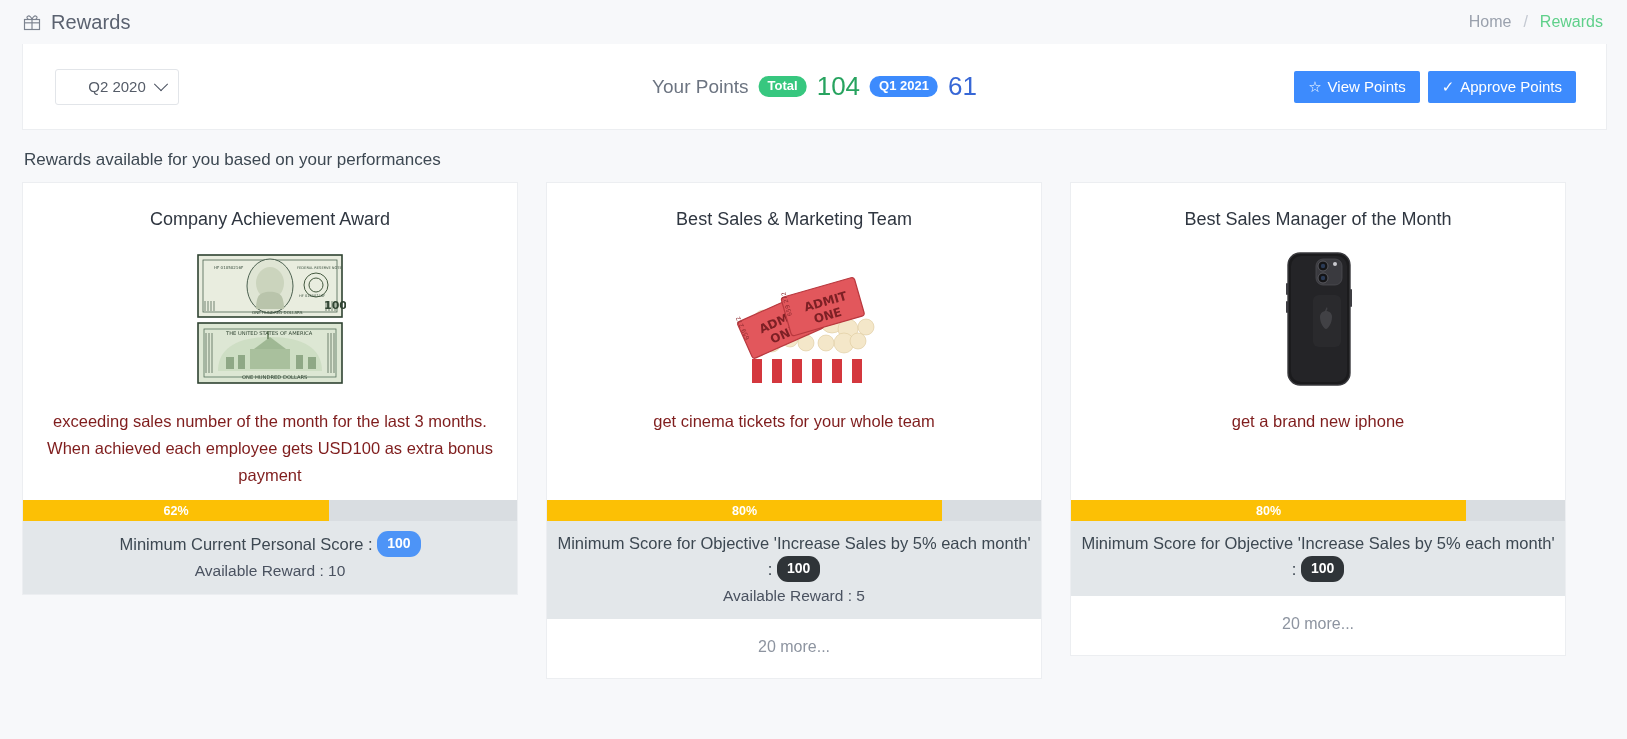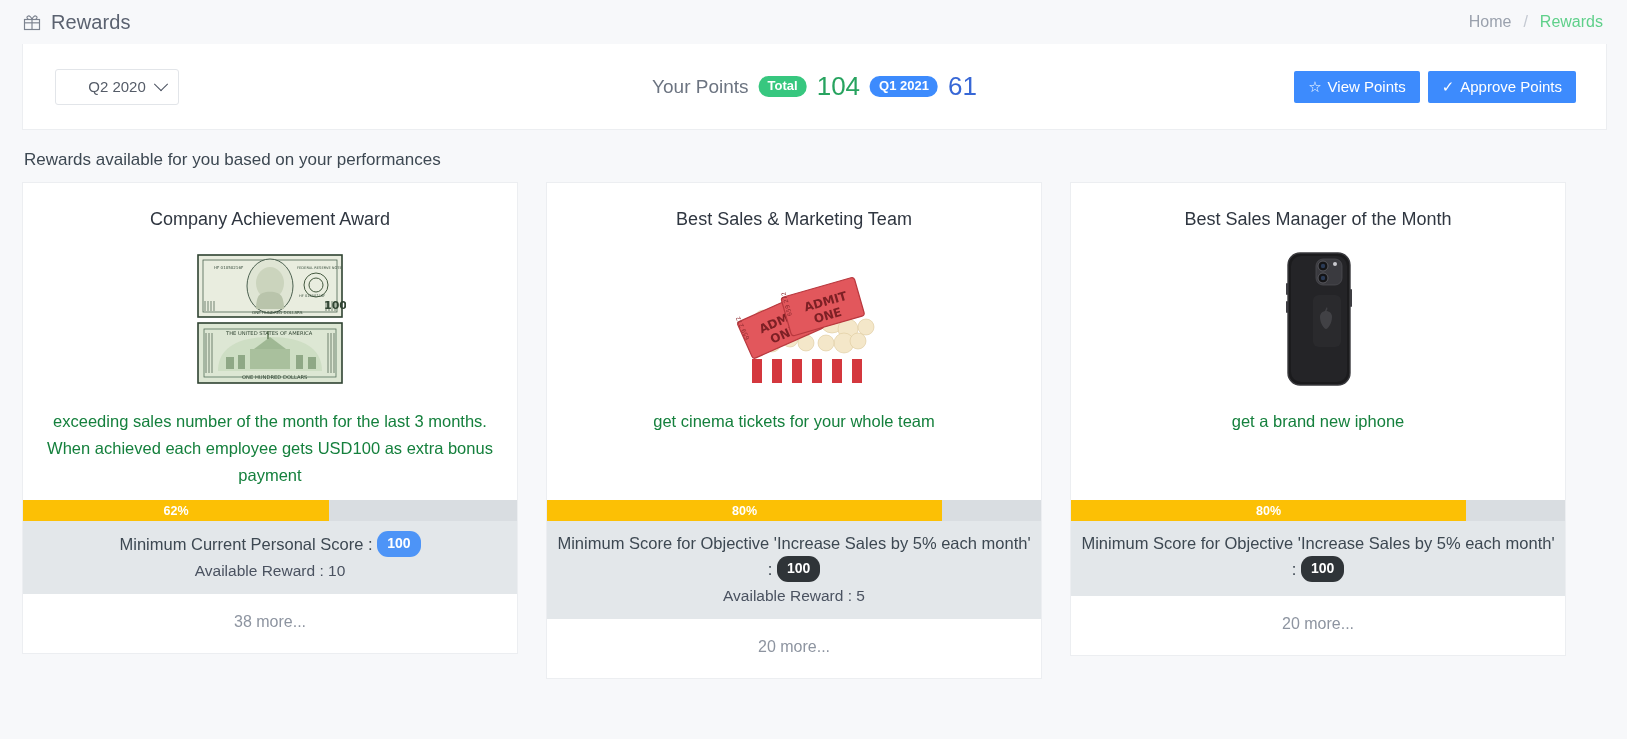--- a/index.html
+++ b/index.html
@@ -141,21 +141,21 @@
   .card-media {
     height: 150px;
     display: flex;
     align-items: center;
     justify-content: center;
     margin-top: 14px;
   }
   .card-desc {
     text-align: center;
     font-size: 16.5px;
-    color: #15803d;
+    color: #7f1d1d;
     line-height: 1.65;
     padding: 14px 18px 0;
     min-height: 96px;
   }
   .card-body-spacer { flex: 1 1 auto; min-height: 10px; }
 
   .progress {
     position: relative;
     height: 21px;
     background: #d9dde1;
@@ -321,21 +321,20 @@
     <div class="progress">
       <div class="progress-fill" id="fill0" style="width: 62%;">62%</div>
     </div>
     <div class="score-block">
       <div class="score-line">
         <span>Minimum Current Personal Score :</span>
         <span class="score-badge blue">100</span>
       </div>
       <div class="reward-line">Available Reward : 10</div>
     </div>
-    <div class="card-footer">38 more...</div>
   </div>
 
   <div class="card">
     <div class="card-title">Best Sales &amp; Marketing Team</div>
     <div class="card-media">
       <span>
         <svg class="tickets" viewBox="0 0 192 128">
           <g fill="#f4e7c9" stroke="#ddca9c" stroke-width="0.6">
             <circle cx="66" cy="66" r="11"></circle>
               <circle cx="82" cy="58" r="9"></circle>

